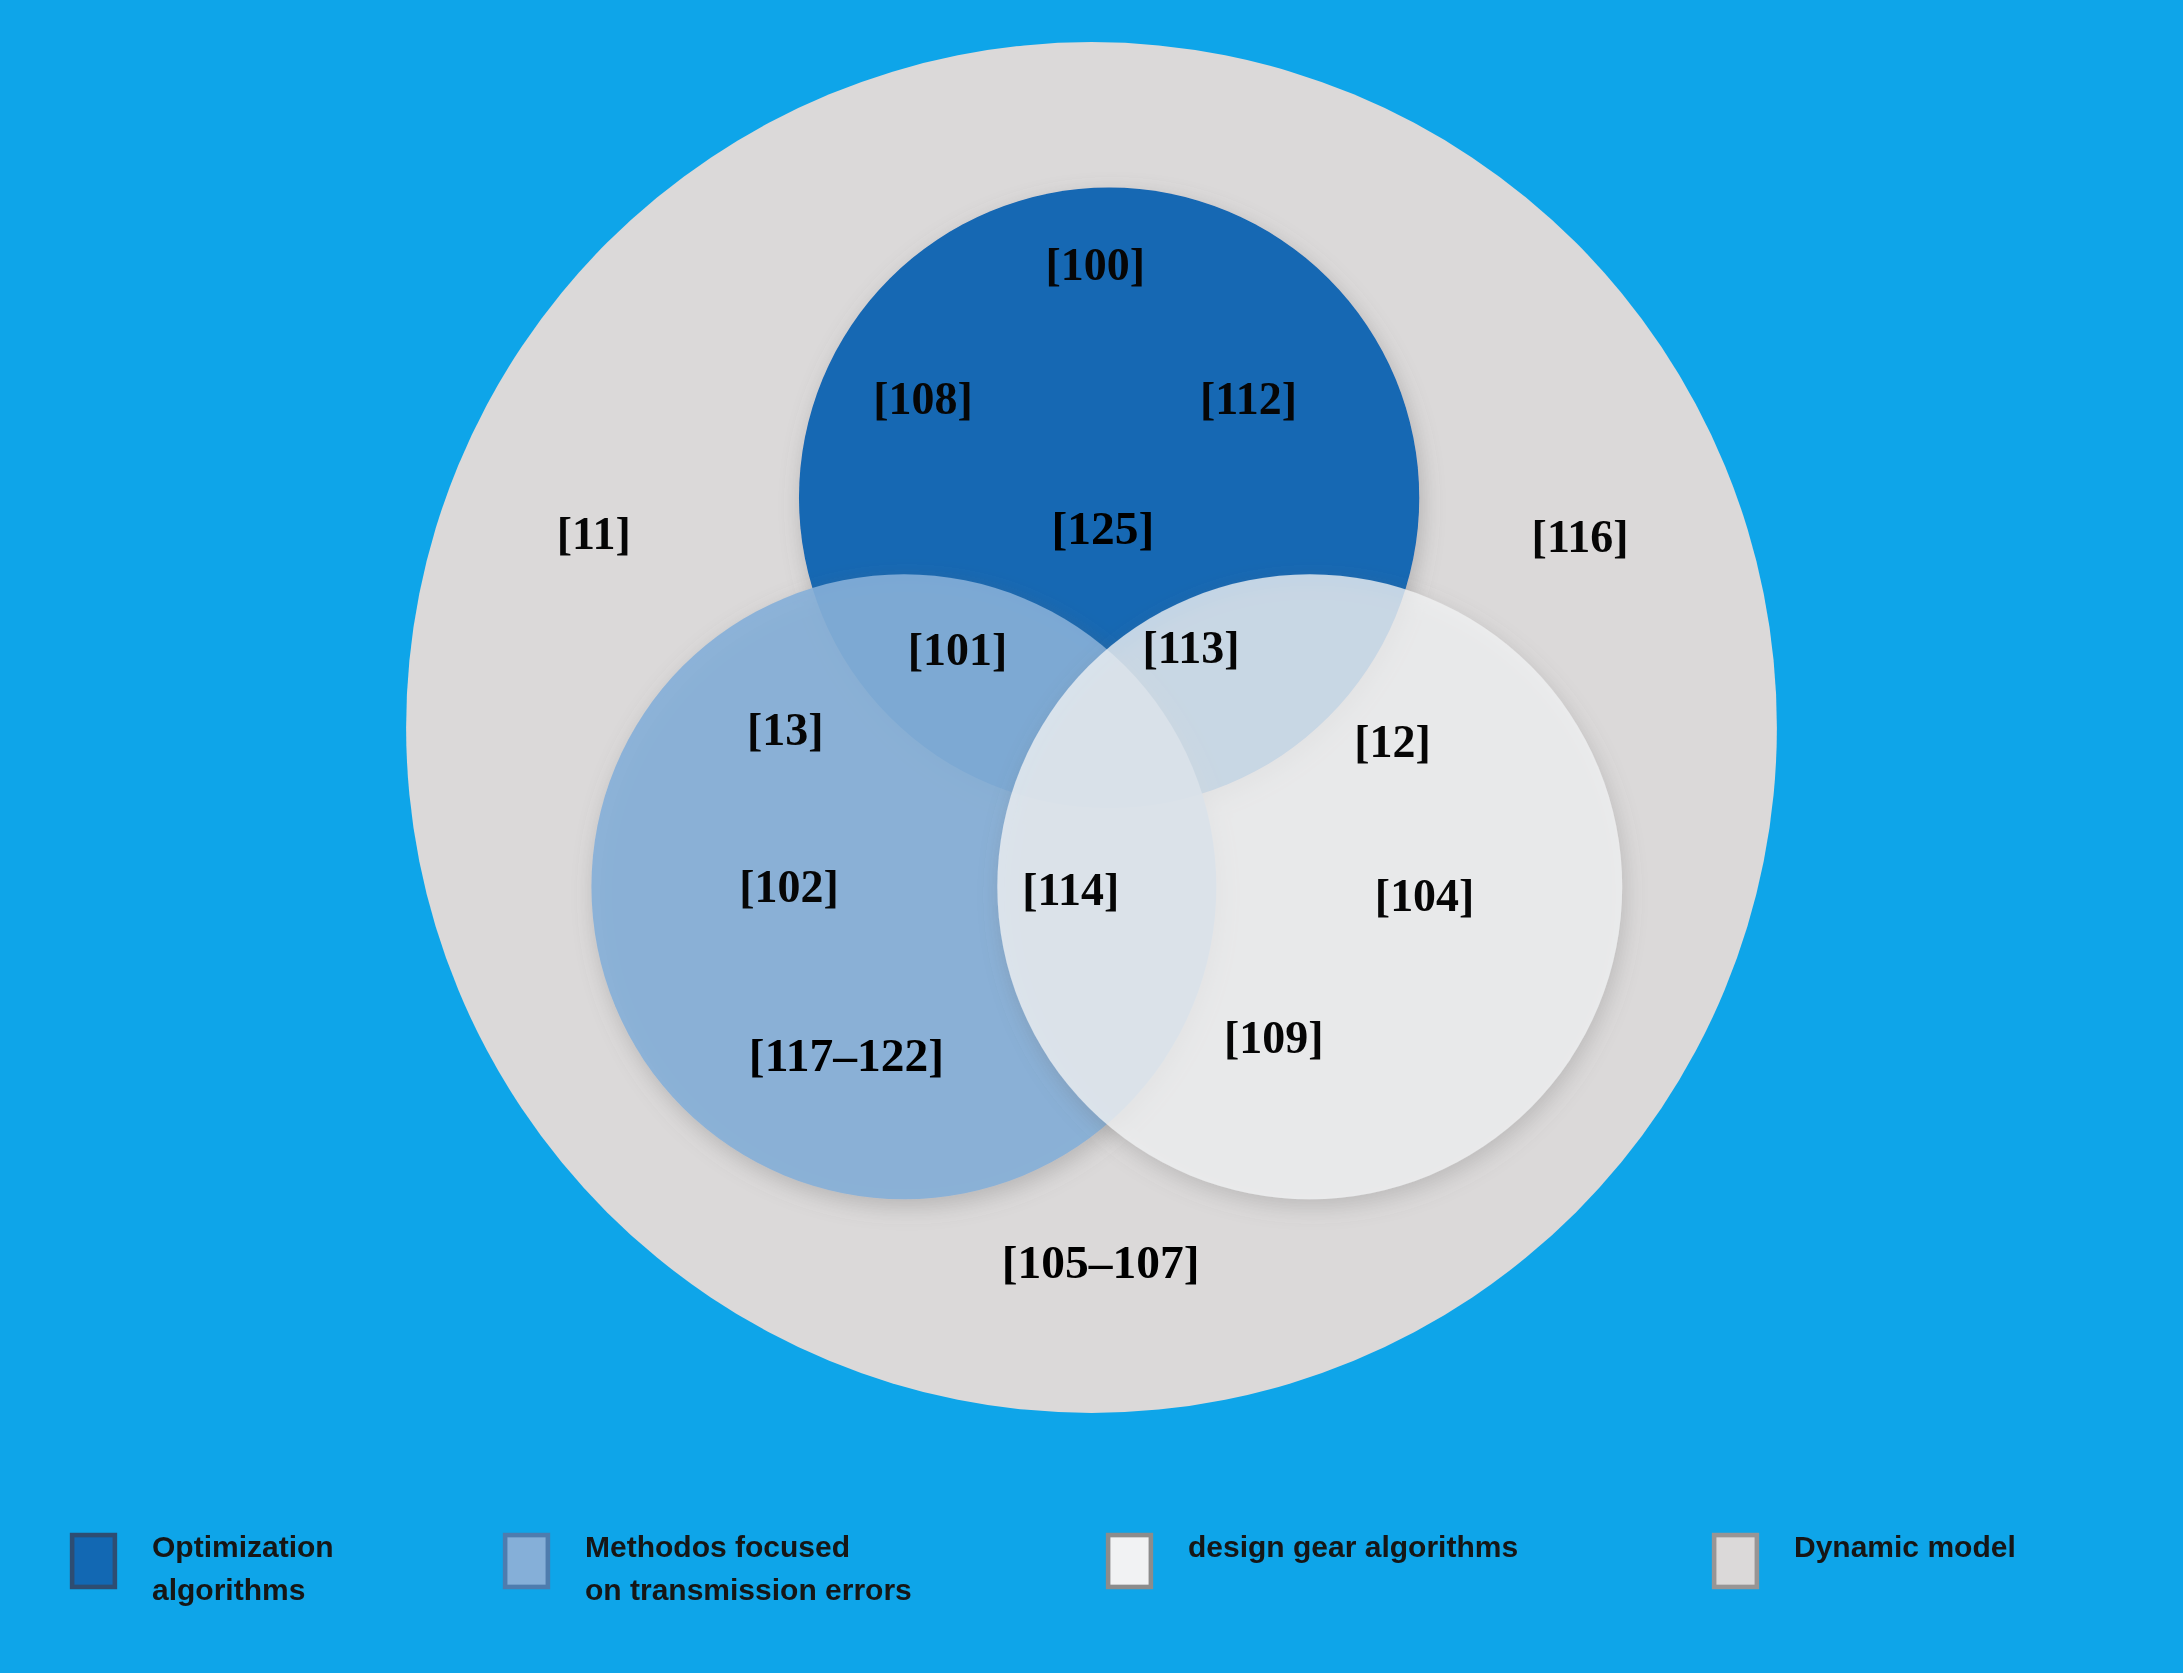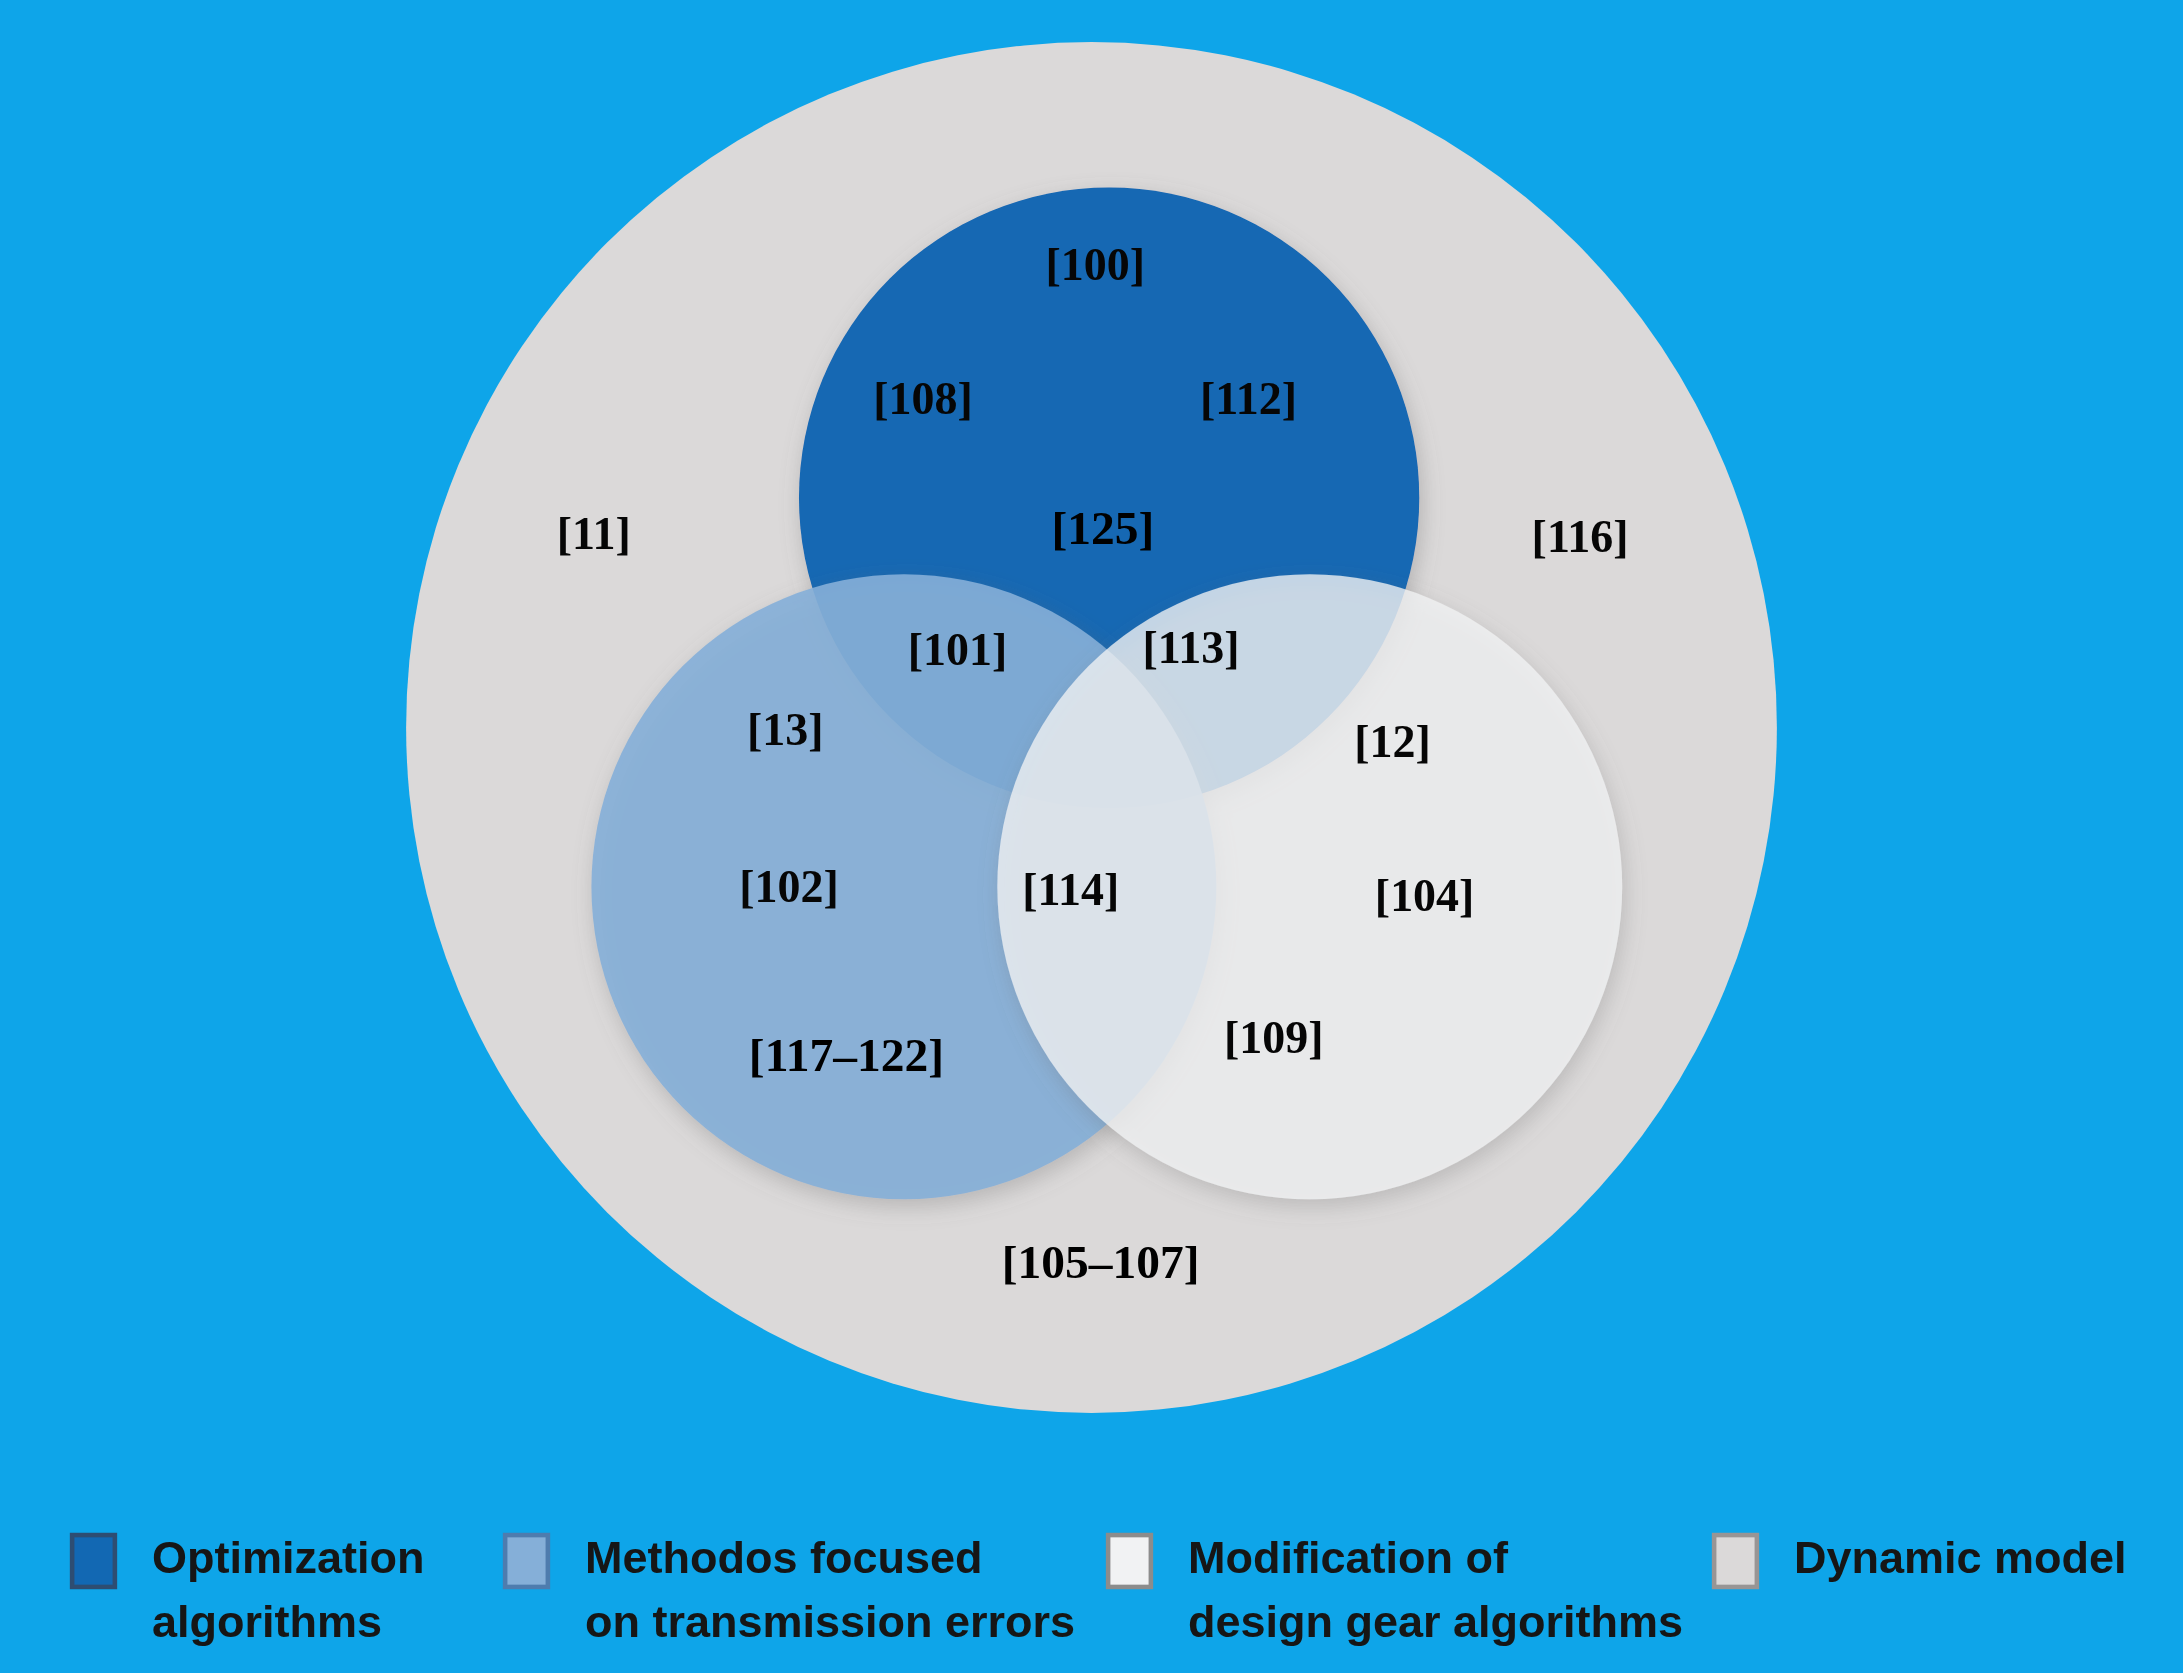--- a/index.html
+++ b/index.html
@@ -3,21 +3,21 @@
 <meta charset="utf-8">
 <style>
   html,body{margin:0;padding:0;background:#ffffff;}
   .page{position:relative;width:2183px;height:1673px;background:#0ea5e9;overflow:hidden;
         font-family:"Liberation Sans",sans-serif;}
   .venn-svg{position:absolute;left:0;top:0;}
   .ref{font-family:"Liberation Serif",serif;font-weight:700;font-size:60px;fill:#060606;}
   .refbold{font-family:"Liberation Serif",serif;font-weight:700;font-size:62px;fill:#000000;}
   .legend-item{position:absolute;top:1526px;display:flex;align-items:flex-start;gap:34px;}
   .legend-item .swatch{flex:0 0 auto;margin-top:6.1px;}
-  .legend-text{font-weight:700;font-size:45px;line-height:1.42;color:#161616;white-space:nowrap;}
+  .legend-text{font-weight:700;font-size:30px;line-height:1.42;color:#161616;white-space:nowrap;}
   .li-1{left:69px;}
   .li-2{left:502px;}
   .li-3{left:1105px;}
   .li-4{left:1711px;text-align:center;}
 </style>
 </head>
 <body>
 
 <div class="page">
 
@@ -72,21 +72,20 @@
       <div>Methodos focused</div>
       <div>on transmission errors</div>
     </div>
   </div>
 
   <div class="legend-item li-3">
     <svg class="swatch" width="49" height="58" viewBox="0 0 64 76">
       <rect x="4" y="4" width="56" height="68" stroke-width="6" fill="#F1F2F3" stroke="#8C8C8C"></rect>
     </svg>
     <div class="legend-text">
-      <div>Modification of</div>
       <div>design gear algorithms</div>
     </div>
   </div>
 
   <div class="legend-item li-4">
     <svg class="swatch" width="49" height="58" viewBox="0 0 64 76">
       <rect x="4" y="4" width="56" height="68" stroke-width="6" fill="#DBD9D9" stroke="#989595"></rect>
     </svg>
     <div class="legend-text">
       <div>Dynamic model</div>

